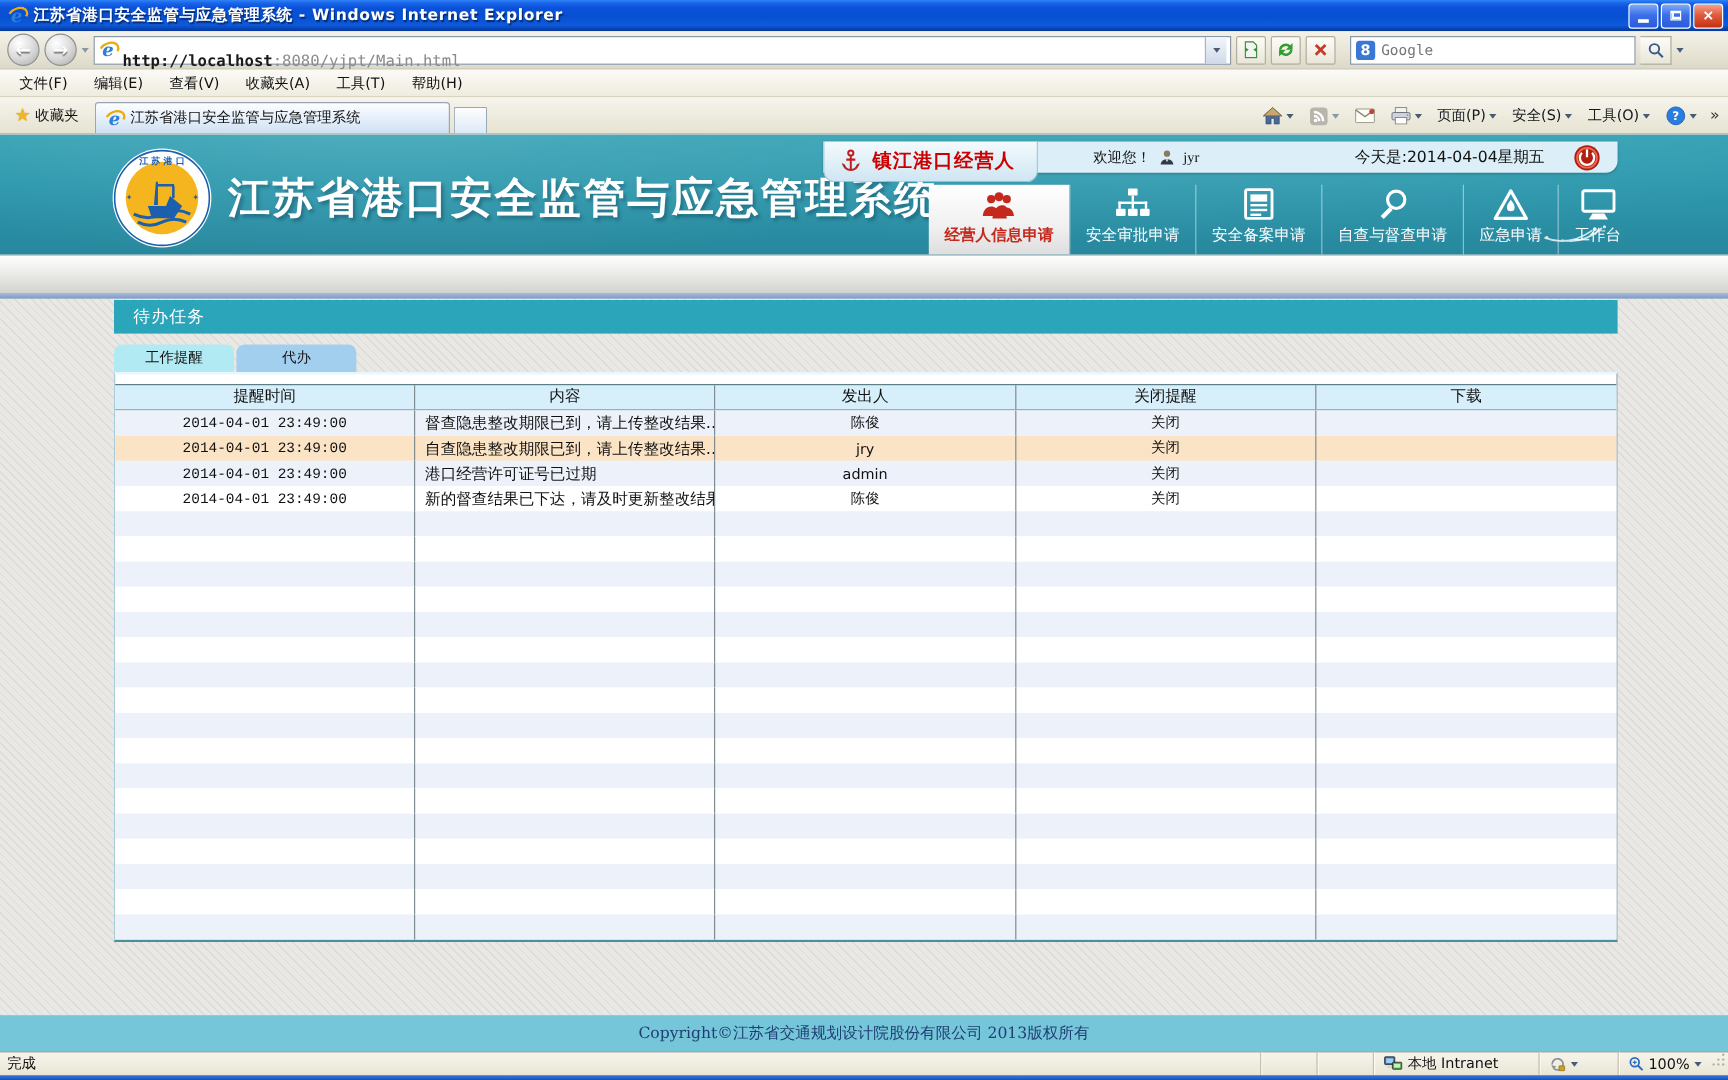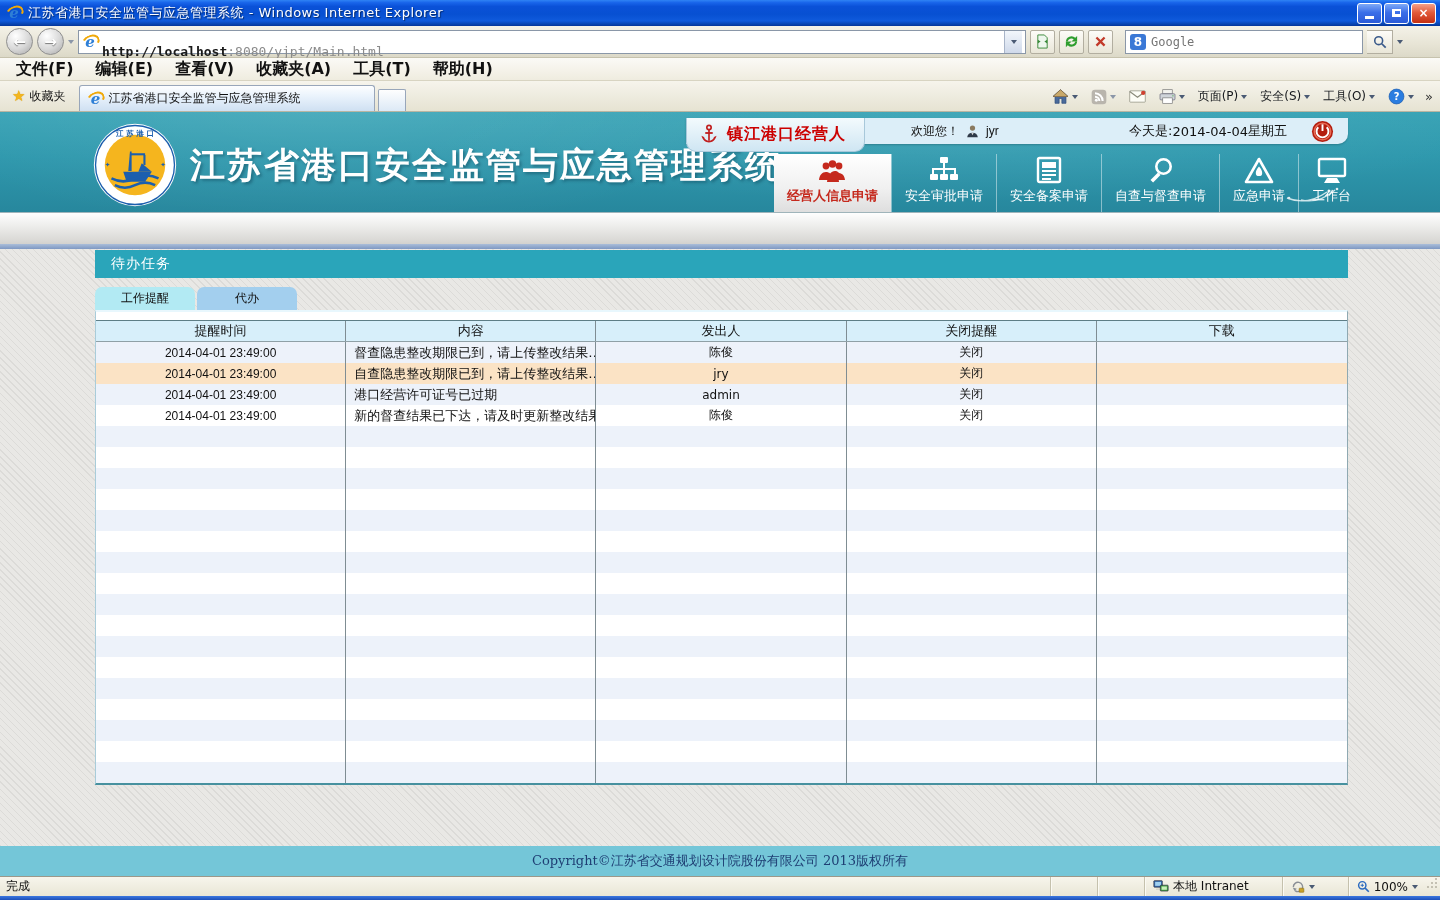--- a/index.html
+++ b/index.html
@@ -3,21 +3,21 @@
 <meta charset="utf-8">
 <style>
   * { margin:0; padding:0; box-sizing:border-box; }
   html,body { width:1440px; height:900px; overflow:hidden; }
   body { font-family:"DejaVu Sans","Liberation Sans",sans-serif; font-size:12px; background:#e9e8e5; }
   .window { width:1440px; height:900px; display:flex; flex-direction:column; }
 
   
   .titlebar { height:26px; flex:0 0 26px; display:flex; align-items:center; padding:0 4px 0 6px;
     background:linear-gradient(180deg,#2f83f5 0%,#1965ea 10%,#0a51d8 25%,#0750d2 55%,#0f5adc 80%,#063ea6 96%,#05339a 100%); }
-  .titlebar .title { color:#fff; font-weight:normal; font-size:13px; margin-left:6px; text-shadow:1px 1px 1px rgba(0,0,0,.5); letter-spacing:.5px; flex:1; white-space:nowrap; overflow:hidden; }
+  .titlebar .title { color:#fff; font-weight:bold; font-size:13px; margin-left:6px; text-shadow:1px 1px 1px rgba(0,0,0,.5); letter-spacing:.5px; flex:1; white-space:nowrap; overflow:hidden; }
   .winbtn { width:25px; height:21px; margin-left:2px; border:1px solid #fff; border-radius:3px; display:flex; align-items:center; justify-content:center;
     background:linear-gradient(180deg,#7da9f7 0%,#3b6fe8 45%,#2a5ad8 100%); color:#fff; font-size:12px; font-weight:bold; cursor:pointer; }
   .winbtn.close { background:linear-gradient(180deg,#f5a088 0%,#e25b3a 45%,#c42f12 100%); }
   .winbtn .minglyph { width:9px; height:3px; background:#fff; margin-top:9px; }
   .winbtn .restglyph { width:9px; height:8px; border:1px solid #fff; border-top-width:2px; box-shadow:2px -2px 0 -0px #fff inset; }
   .ie-icon { position:relative; display:inline-block; width:16px; height:16px; font:italic bold 15px "DejaVu Serif",serif; color:#2e7fd6; line-height:16px; text-align:center; }
   .ie-icon::before { content:"e"; }
   .ie-icon::after { content:""; position:absolute; left:0px; top:1px; width:14px; height:9px; border:2px solid #f0a90a; border-bottom-color:transparent; border-left-color:transparent; border-radius:50%; transform:rotate(-22deg); }
 
   
@@ -34,21 +34,21 @@
   .addr-drop { margin-left:auto; width:18px; height:22px; display:flex; align-items:center; justify-content:center; background:linear-gradient(180deg,#f2f6fb,#cfd9ea); border-left:1px solid #a8b4c8; cursor:pointer; }
   .mini-btn { width:25px; height:24px; border:1px solid #b2aea0; border-radius:2px; background:linear-gradient(180deg,#fdfcf8,#e9e6d8); display:flex; align-items:center; justify-content:center; cursor:pointer; }
   .searchbox { width:238px; height:24px; background:#fff; border:1px solid #8a97a8; display:flex; align-items:center; gap:5px; padding:0 4px; margin-left:8px; }
   .gicon { width:16px; height:16px; background:#3a78d6; border-radius:3px; color:#fff; font-size:12px; font-weight:bold; text-align:center; line-height:16px; }
   .searchbox input { border:none; outline:none; flex:1; font-size:12px; color:#9a9a9a; font-family:"DejaVu Sans Mono","Liberation Mono",monospace; background:transparent; }
   .search-btn { width:26px; height:24px; border:1px solid #b2aea0; border-left:none; background:linear-gradient(180deg,#fdfcf8,#e9e6d8); display:flex; align-items:center; justify-content:center; cursor:pointer; }
 
   
   .menurow { height:23px; flex:0 0 23px; display:flex; align-items:center; padding-left:6px; gap:2px;
     background:linear-gradient(180deg,#fbfaf6,#efecdf); border-bottom:1px solid #d8d4c2; }
-  .menu-item { padding:2px 10px; font-size:16px; color:#111; cursor:pointer;font-weight:bold; }
+  .menu-item { padding:2px 10px; font-size:12px; color:#111; cursor:pointer; }
 
   
   .favrow { height:31px; flex:0 0 31px; display:flex; align-items:flex-end; padding:0 4px;
     background:linear-gradient(180deg,#f6f4ec,#e6e3d2); border-bottom:1px solid #b9b5a2; }
   .fav-btn { display:flex; align-items:center; gap:4px; padding:4px 8px 6px; cursor:pointer; }
   .star-icon { color:#f3b61f; font-size:15px; text-shadow:0 0 1px #c78a00; }
   .fav-label { font-size:12px; color:#111; }
   .tab { width:296px; height:26px; margin-left:6px; display:flex; align-items:center; gap:5px; padding:0 7px;
     background:linear-gradient(180deg,#fdfeff 0%,#eaf3fc 40%,#cfe0f2 100%); border:1px solid #98a6ba; border-bottom:none; border-radius:3px 3px 0 0; cursor:pointer; }
   .tab-title { font-size:12px; color:#111; white-space:nowrap; overflow:hidden; }
@@ -72,21 +72,21 @@
     text-shadow:2px 2px 3px rgba(0,40,60,.35); z-index:3; white-space:nowrap; }
   .swirl { position:absolute; right:95px; bottom:8px; z-index:2; opacity:.85; }
 
   
   .userstrip { position:absolute; top:6px; left:686px; width:662px; height:26px; background:#dceef8;
     border-radius:0 0 10px 0; display:flex; align-items:center; z-index:4; box-shadow:0 1px 2px rgba(0,30,40,.25); }
   .org-tab { position:relative; height:34px; margin-top:8px; display:flex; align-items:center; gap:8px; padding:0 18px 0 12px;
     background:linear-gradient(180deg,#f3fafd,#cfe6f3); border:1px solid #a8c8da; border-top:none; border-radius:0 0 10px 10px; }
   .org-name { color:#cc0000; font-weight:bold; font-size:16px; letter-spacing:1px; }
   .welcome { margin-left:46px; display:flex; align-items:center; gap:6px; color:#111; font-size:12px; }
-  .username { font-family:Liberation Sans, sans-serif; font-size:12px; color:#111; }
+  .username { font-family:Liberation Serif, serif; font-size:12px; color:#111; }
   .datebox { margin-left:auto; display:flex; align-items:center; font-size:13px; color:#111; }
   .logout-btn { margin:0 14px 0 24px; cursor:pointer; width:23px; height:23px; }
 
   
   .nav-items { position:absolute; right:76px; bottom:0; height:58px; display:flex; align-items:stretch; z-index:3; }
   .nav-item { display:flex; flex-direction:column; align-items:center; justify-content:flex-end; padding:6px 13px 7px;
     color:#fff; cursor:pointer; border-left:1px solid rgba(255,255,255,.45); }
   .nav-item:first-child { border-left:none; }
   .nav-item .nicon { height:30px; display:flex; align-items:center; justify-content:center; }
   .nav-item .nlabel { font-size:13px; margin-top:3px; white-space:nowrap; }
@@ -107,21 +107,21 @@
   .panel { flex:1; background:#fff; border-left:1px solid #a9ccd9; border-right:1px solid #8fa9b2; border-bottom:2px solid #47919f; border-top:2px solid #e8f7fd;
     padding-top:8px; display:flex; flex-direction:column; margin-bottom:31px; }
   .thead { height:22px; flex:0 0 22px; display:flex; background:#d7effa; border-top:1px solid #5e7e86; border-bottom:1px solid #8fa0a6; }
   .th { width:20%; text-align:center; line-height:20px; font-size:13px; color:#111; border-right:1px solid #7f8d93; }
   .th:last-child { border-right:none; }
   .tbody { flex:1; display:flex; flex-direction:column; }
   .tr { flex:1; display:flex; min-height:0; }
   .td { width:20%; display:flex; align-items:center; justify-content:center; font-size:12px; color:#111; border-right:1px solid #7f8d93; overflow:hidden; white-space:nowrap; }
   .td:last-child { border-right:none; }
   .td.c-content { justify-content:flex-start; padding-left:8px; font-size:13px; }
-  .td.c-time { font-family:Liberation Sans, sans-serif; }
+  .td.c-time { font-family:Liberation Mono, monospace; }
   .td.c-close { cursor:pointer; }
 
   
   .footer { height:30px; flex:0 0 30px; background:#74c6d8; display:flex; align-items:center; justify-content:center; }
   .footer span { color:#1f3f74; font-size:13px; font-family:"DejaVu Serif","Liberation Serif",serif; }
 
   
   .statusbar { height:20px; flex:0 0 20px; display:flex; align-items:center;
     background:linear-gradient(180deg,#f7f5ec,#e9e6d6); border-top:1px solid #9c988a; }
   .status-left { padding-left:6px; font-size:12px; color:#111; flex:1; }

